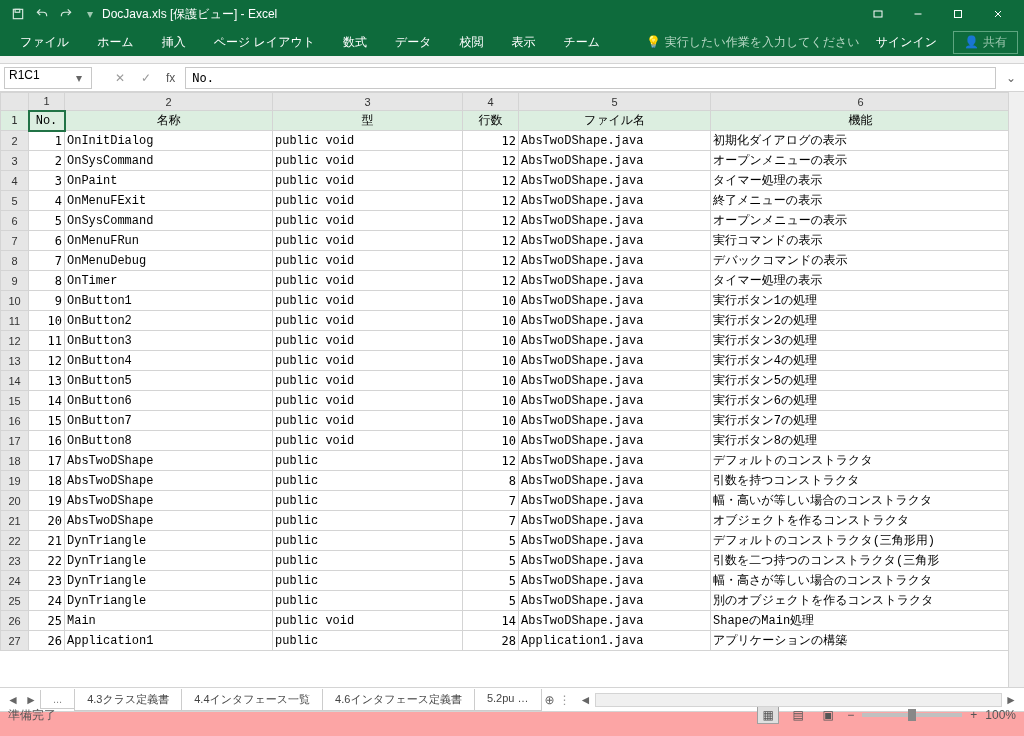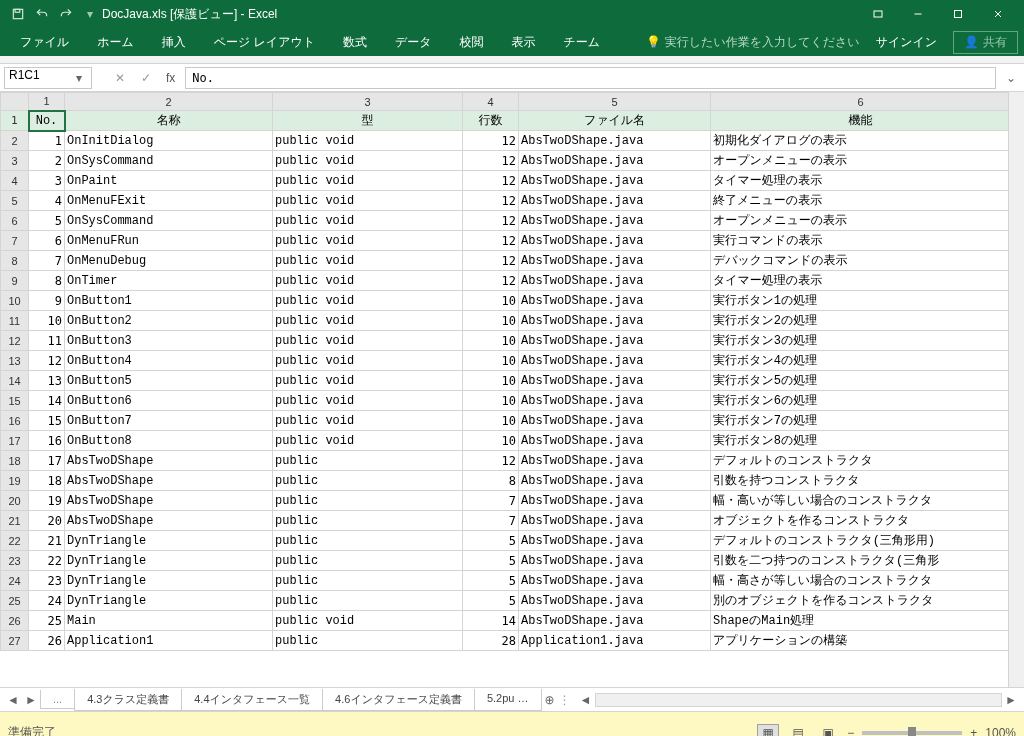--- a/index.html
+++ b/index.html
@@ -38,21 +38,21 @@
 td.num{text-align:right;font-family:"MS Gothic",monospace}
 .c1{width:36px}.c2{width:208px}.c3{width:190px}.c4{width:56px}.c5{width:192px}.c6{width:300px}
 .vscroll{width:16px;background:#f0f0f0;border-left:1px solid #d4d4d4}
 .sheet-tabs{height:24px;background:#fff;border-top:1px solid #d4d4d4;display:flex;align-items:center;padding:0 4px;gap:0}
 .nav-arrow{width:18px;height:18px;display:flex;align-items:center;justify-content:center;color:#666}
 .sheet-tab{padding:3px 12px;border:1px solid #ccc;border-top:none;background:#fff;font-size:11px;color:#444;cursor:pointer;margin-right:-1px}
 .sheet-tab.active{background:#fff;border-bottom:2px solid #217346;color:#217346;font-weight:bold}
 .sheet-tab.trunc{color:#888}
 .hscroll{flex:1;margin-left:10px;display:flex;align-items:center}
 .hscroll-track{flex:1;height:14px;background:#f0f0f0;border:1px solid #d4d4d4;position:relative}
-.statusbar{height:22px;background:#fef9c3;border-top:1px solid #d4d4d4;display:flex;align-items:flex-start;padding:12px 8px;font-size:11px;color:#555}
+.statusbar{height:22px;background:#fca5a5;border-top:1px solid #d4d4d4;display:flex;align-items:flex-end;padding:12px 8px;font-size:11px;color:#555}
 .status-right{margin-left:auto;display:flex;align-items:center;gap:8px}
 .view-btn{width:22px;height:18px;display:flex;align-items:center;justify-content:center;border:1px solid transparent}
 .view-btn.active{border:1px solid #a0a0a0;background:#e0e0e0}
 .zoom-slider{width:100px;height:4px;background:#c0c0c0;position:relative}
 .zoom-thumb{position:absolute;width:8px;height:12px;background:#888;top:-4px;left:46px}
 </style>
 </head>
 <body>
 
 <div class="titlebar">

